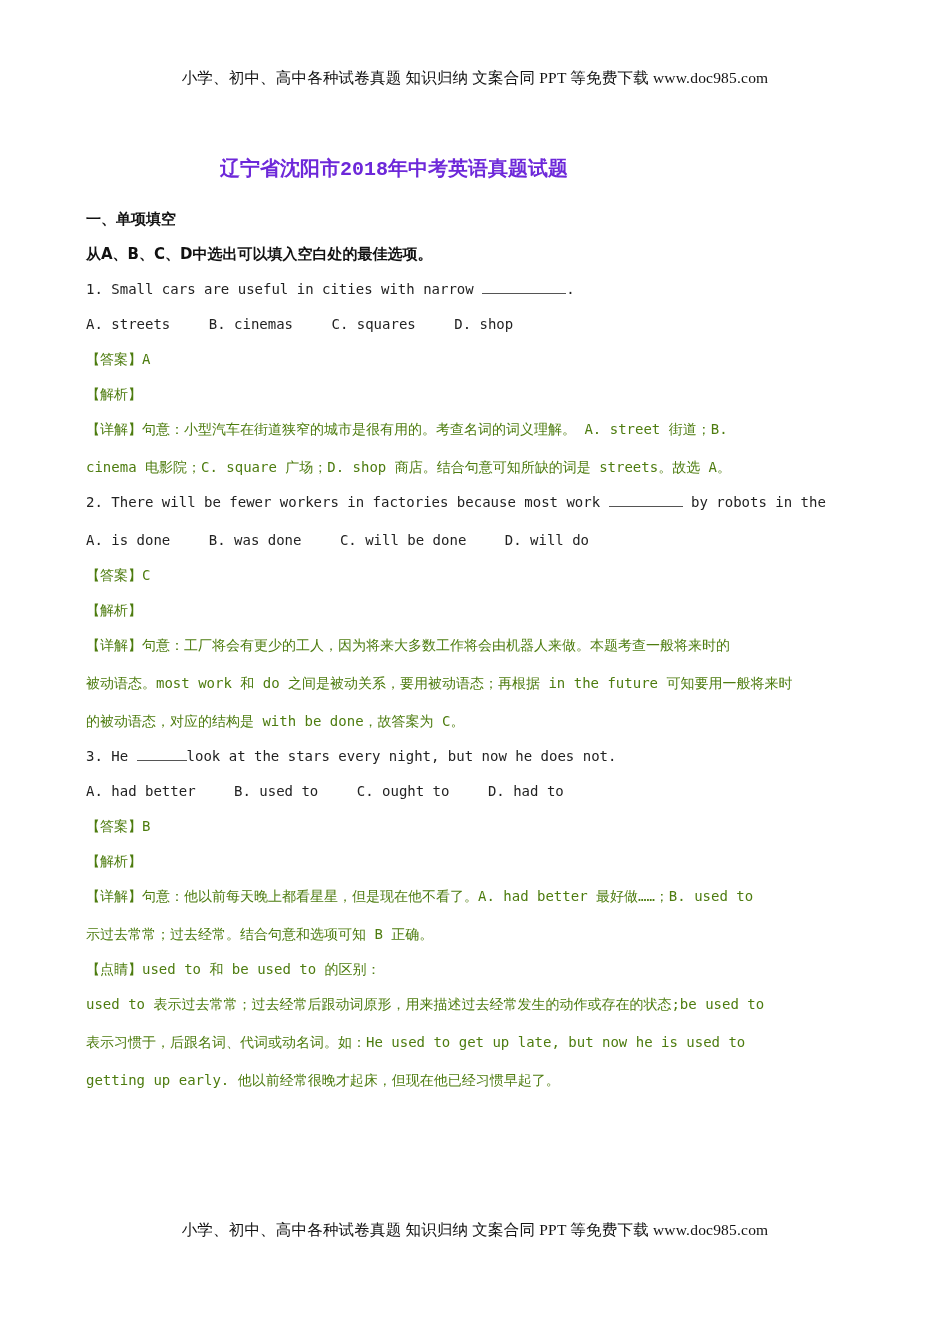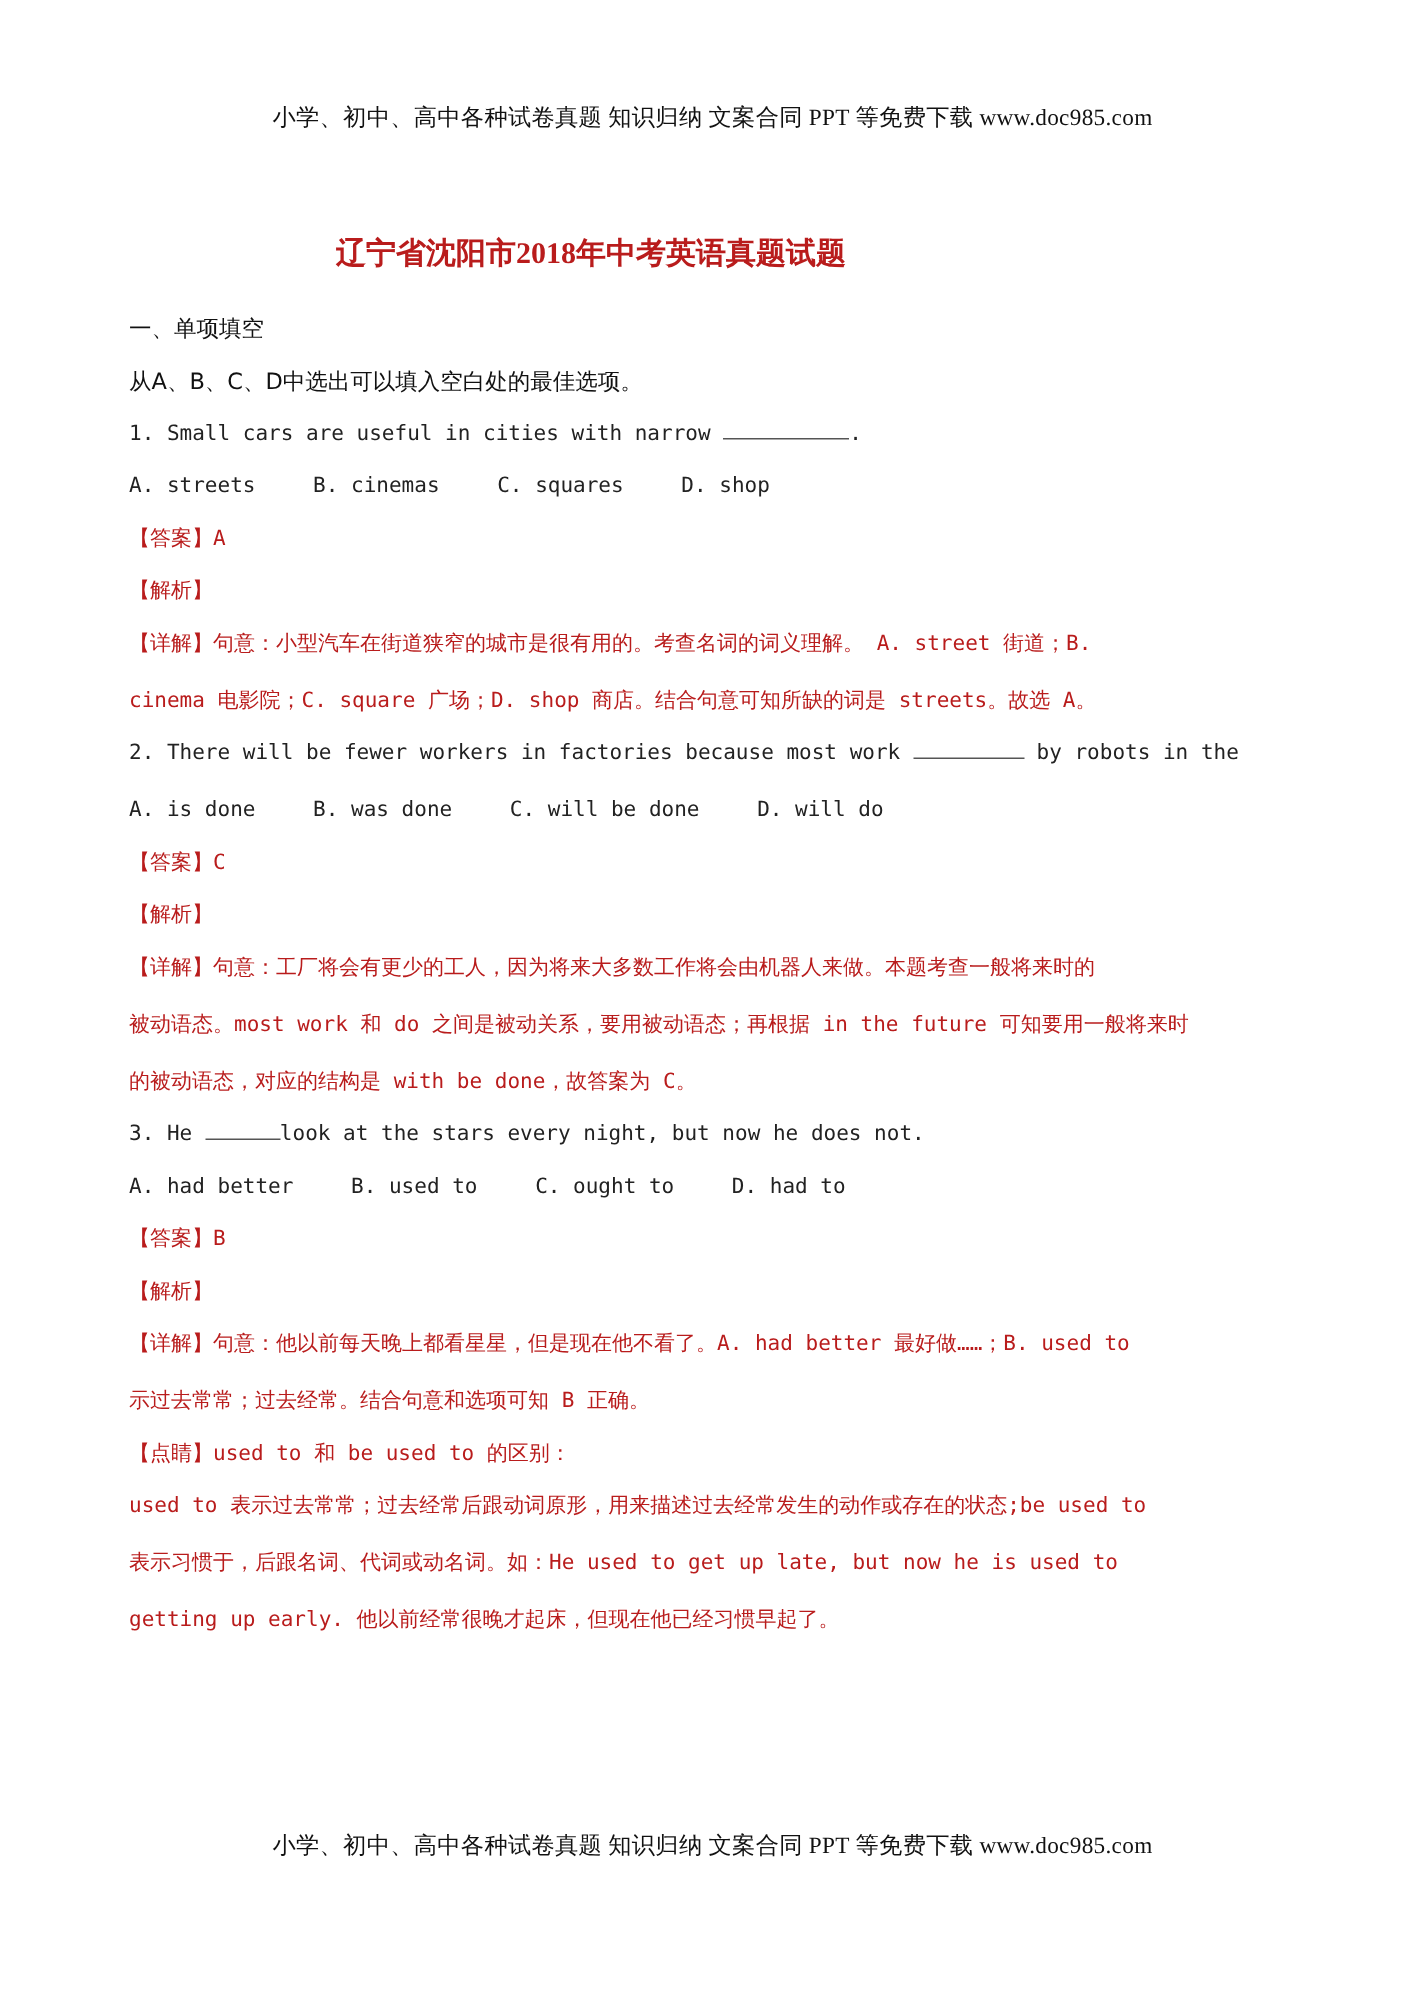--- a/index.html
+++ b/index.html
@@ -7,32 +7,32 @@
   .page { position: absolute; left: 0; top: 0; width: 950px; height: 1344px; background: #fff; }
   .banner {
     position: absolute; left: 0; width: 950px; text-align: center;
     font-family: "Liberation Serif", "DejaVu Serif", serif;
     font-size: 15.5px; color: #111; letter-spacing: 0.2px;
   }
   .banner.top { top: 68px; }
   .banner.bottom { top: 1220px; }
   .title {
     position: absolute; top: 155px; left: 0; width: 788px; text-align: center;
-    font-family: Liberation Serif, serif; font-weight: bold;
-    font-size: 20px; color: #b91c1c;
+    font-family: Liberation Mono, monospace; font-weight: bold;
+    font-size: 20px; color: #6d28d9;
   }
   .body {
     position: absolute; left: 86px; top: 205px; width: 785px;
     font-family: "DejaVu Sans Mono", "Liberation Mono", monospace;
     font-size: 14px; color: #222;
   }
   .line { height: 35px; line-height: 28px; white-space: nowrap; }
   .line.wrap { height: 38px; }
-  .bold { font-family: "DejaVu Sans", sans-serif; font-weight: normal; font-size: 15px; color: #111; }
-  .red { color: #b91c1c; }
+  .bold { font-family: "DejaVu Sans", sans-serif; font-weight: bold; font-size: 15px; color: #111; }
+  .red { color: #4d7c0f; }
   .blank { display: inline-block; border-bottom: 1px solid #555; height: 14px; vertical-align: baseline; }
   .opts span { margin-right: 30px; }
 </style>
 </head>
 <body>
 
 <div class="page">
   <div class="banner top">小学、初中、高中各种试卷真题 知识归纳 文案合同 PPT 等免费下载   www.doc985.com</div>
   <div class="title">辽宁省沈阳市2018年中考英语真题试题</div>
 

